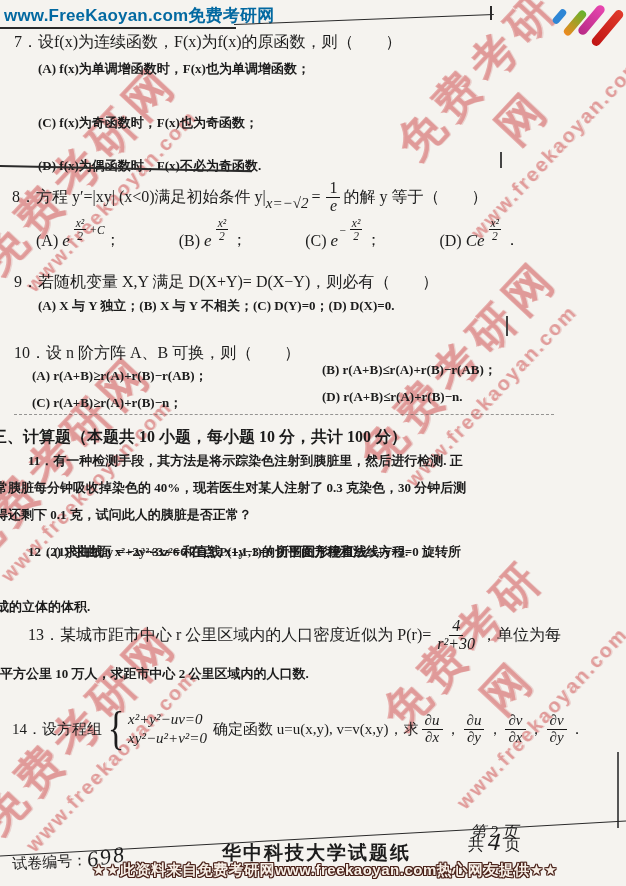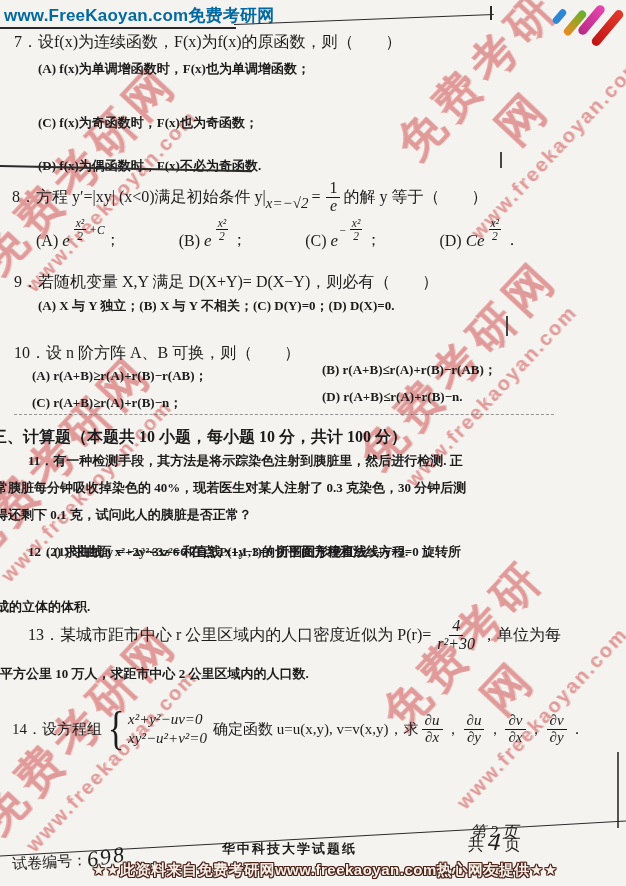--- a/index.html
+++ b/index.html
@@ -42,21 +42,21 @@
   .sup .fr .n{border-bottom-width:1px;padding:0 2px;}
   .opt-label{font-style:normal;margin-right:4px;}
   .brace{font-size:46px;font-weight:300;line-height:1;transform:scaleX(.75);margin:0 1px 0 3px;}
   .eqs{display:inline-flex;flex-direction:column;gap:2px;font-style:italic;font-size:15px;}
 
   .dashedline{position:absolute;border-top:1px dashed rgba(70,70,70,.55);}
 
   
   .paperno{transform:rotate(-3deg);font-size:15px;}
   .handnum{font-size:22px;font-style:italic;letter-spacing:2px;display:inline-block;transform:rotate(-6deg);}
-  .school{font-size:13px;font-weight:700;letter-spacing:2px;}
+  .school{font-size:19px;font-weight:700;letter-spacing:2px;}
   .pages{font-size:16px;}
   .pagesnum{font-size:25px;font-style:italic;display:inline-block;transform:rotate(4deg);margin:0 4px;}
   .banner{font-family:"Liberation Sans","DejaVu Sans",sans-serif;font-size:15px;font-weight:700;letter-spacing:.5px;
           color:#f7efe6;
           text-shadow:-1px 0 #4a221a,1px 0 #4a221a,0 -1px #4a221a,0 1px #4a221a,
                       -1px -1px #4a221a,1px 1px #4a221a,-1px 1px #4a221a,1px -1px #4a221a;}
 </style>
 </head>
 <body>
 

